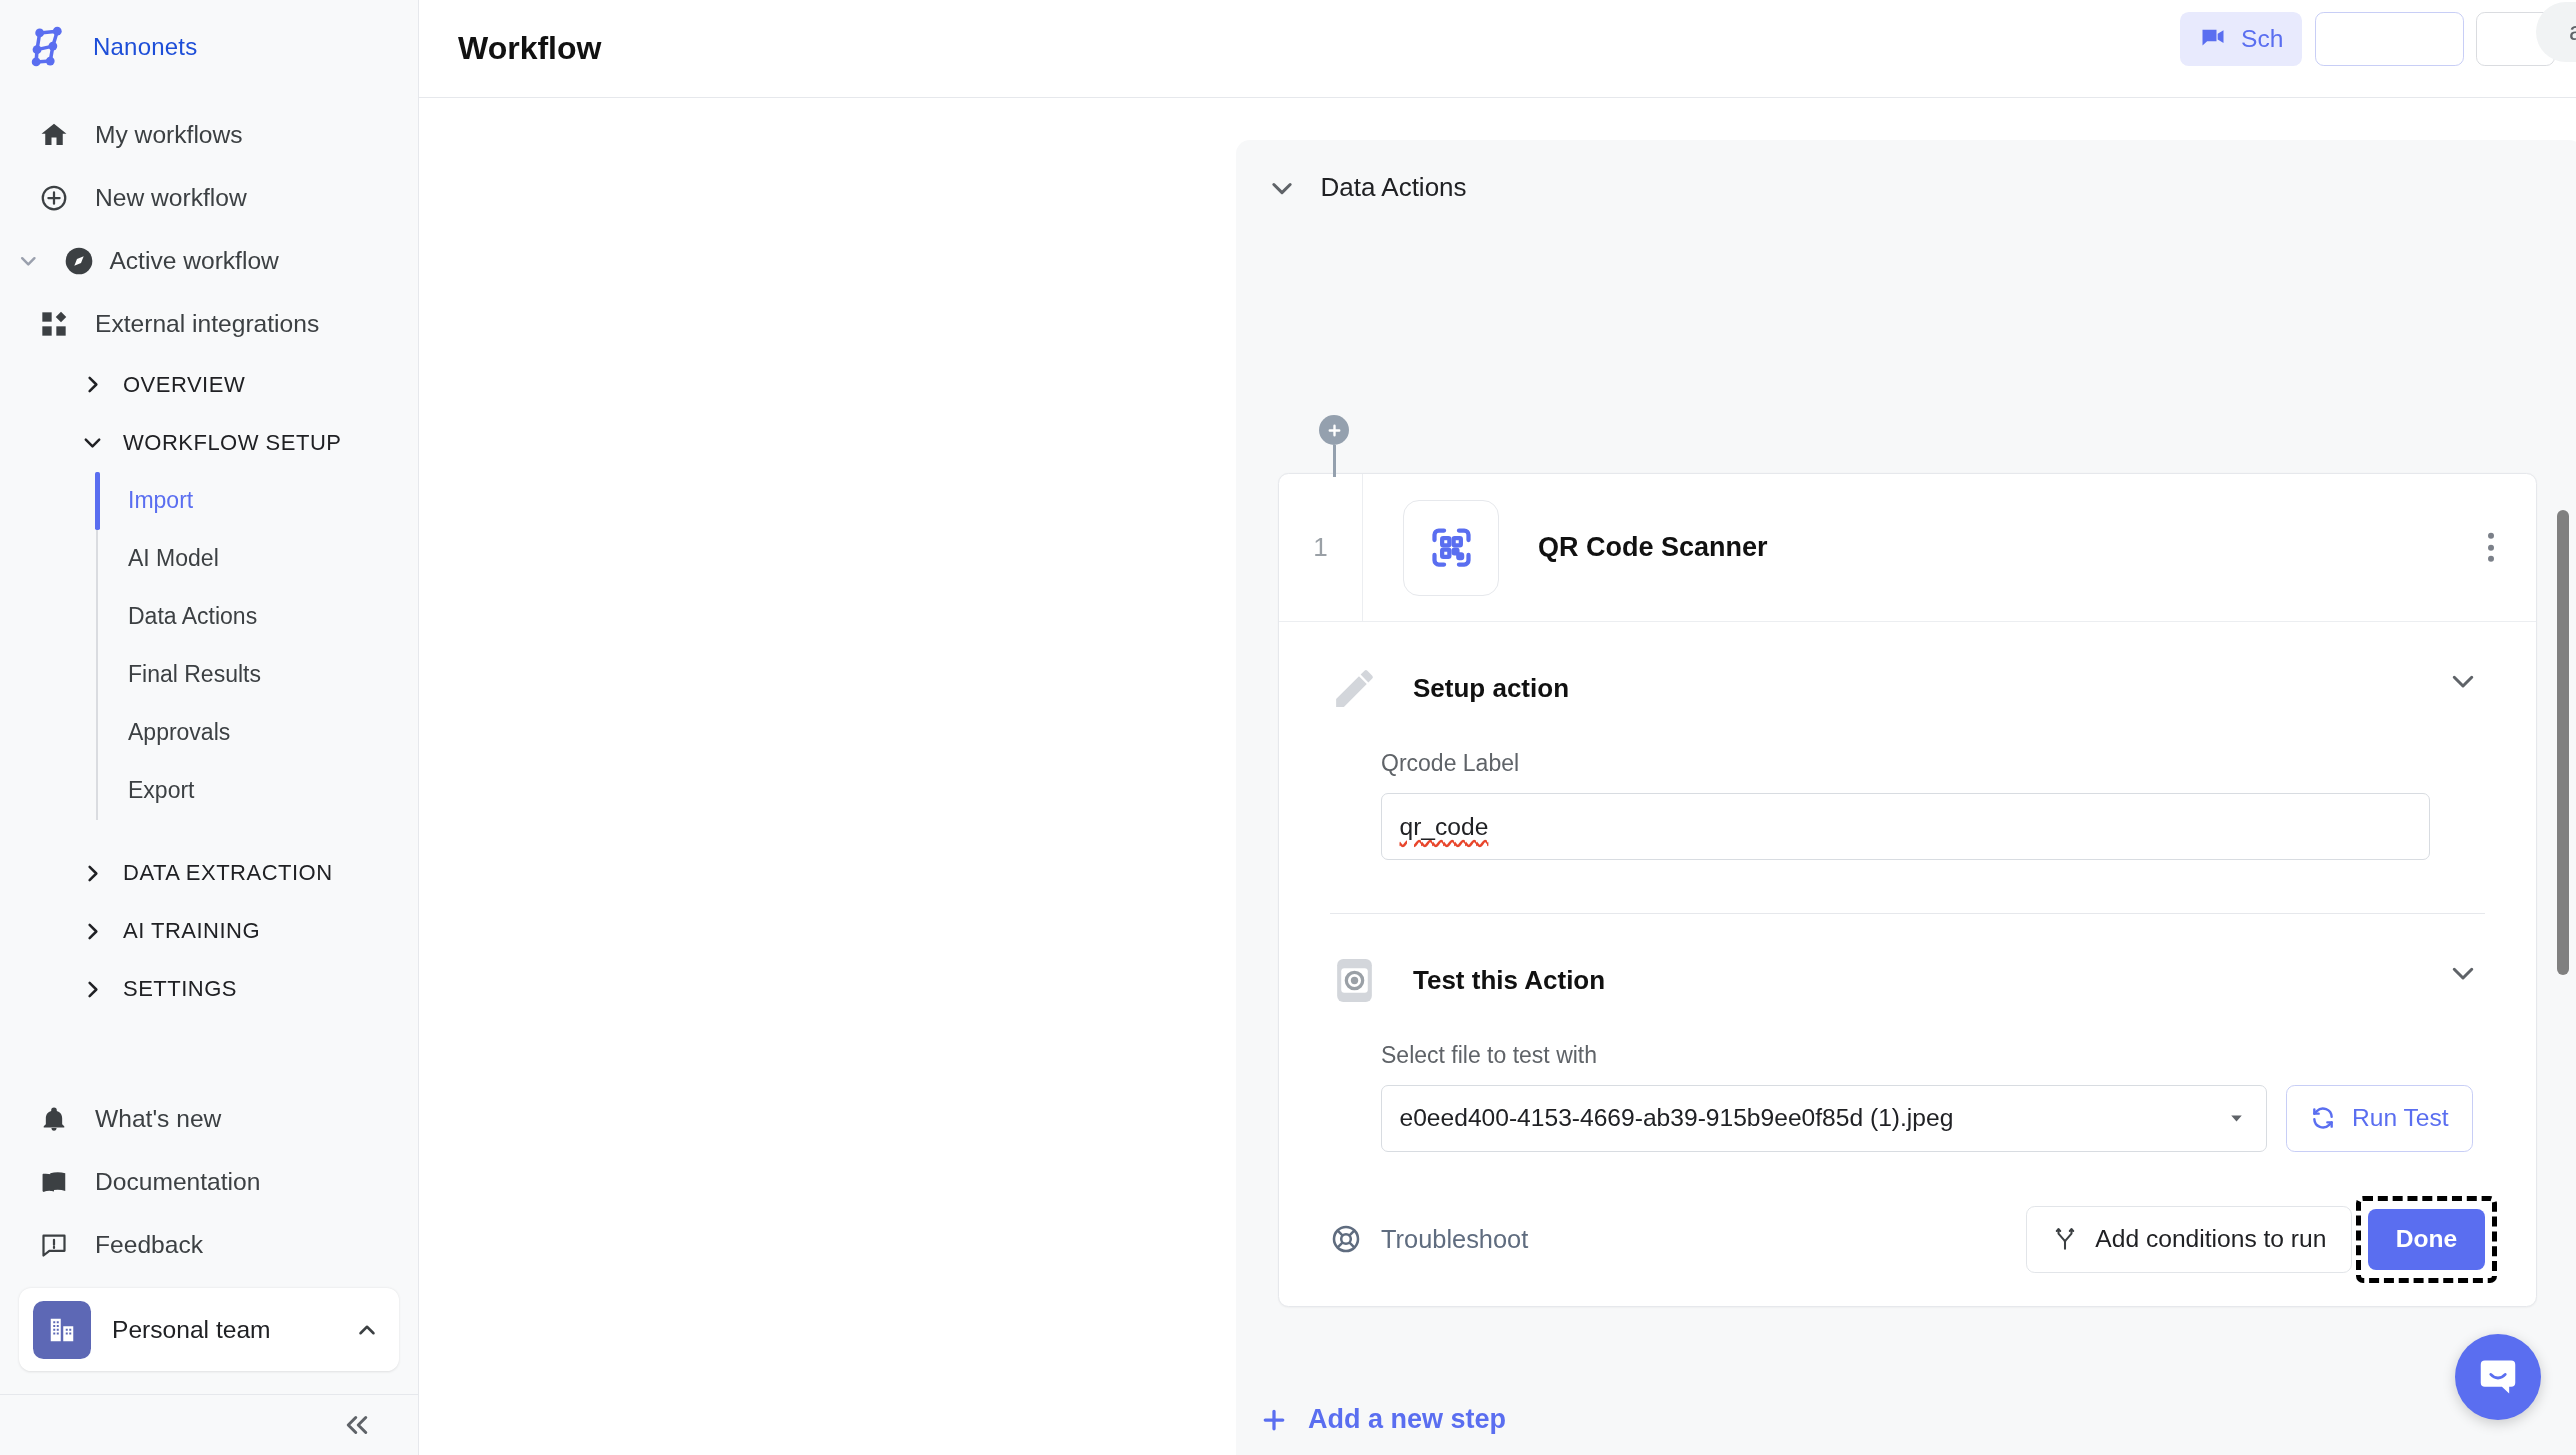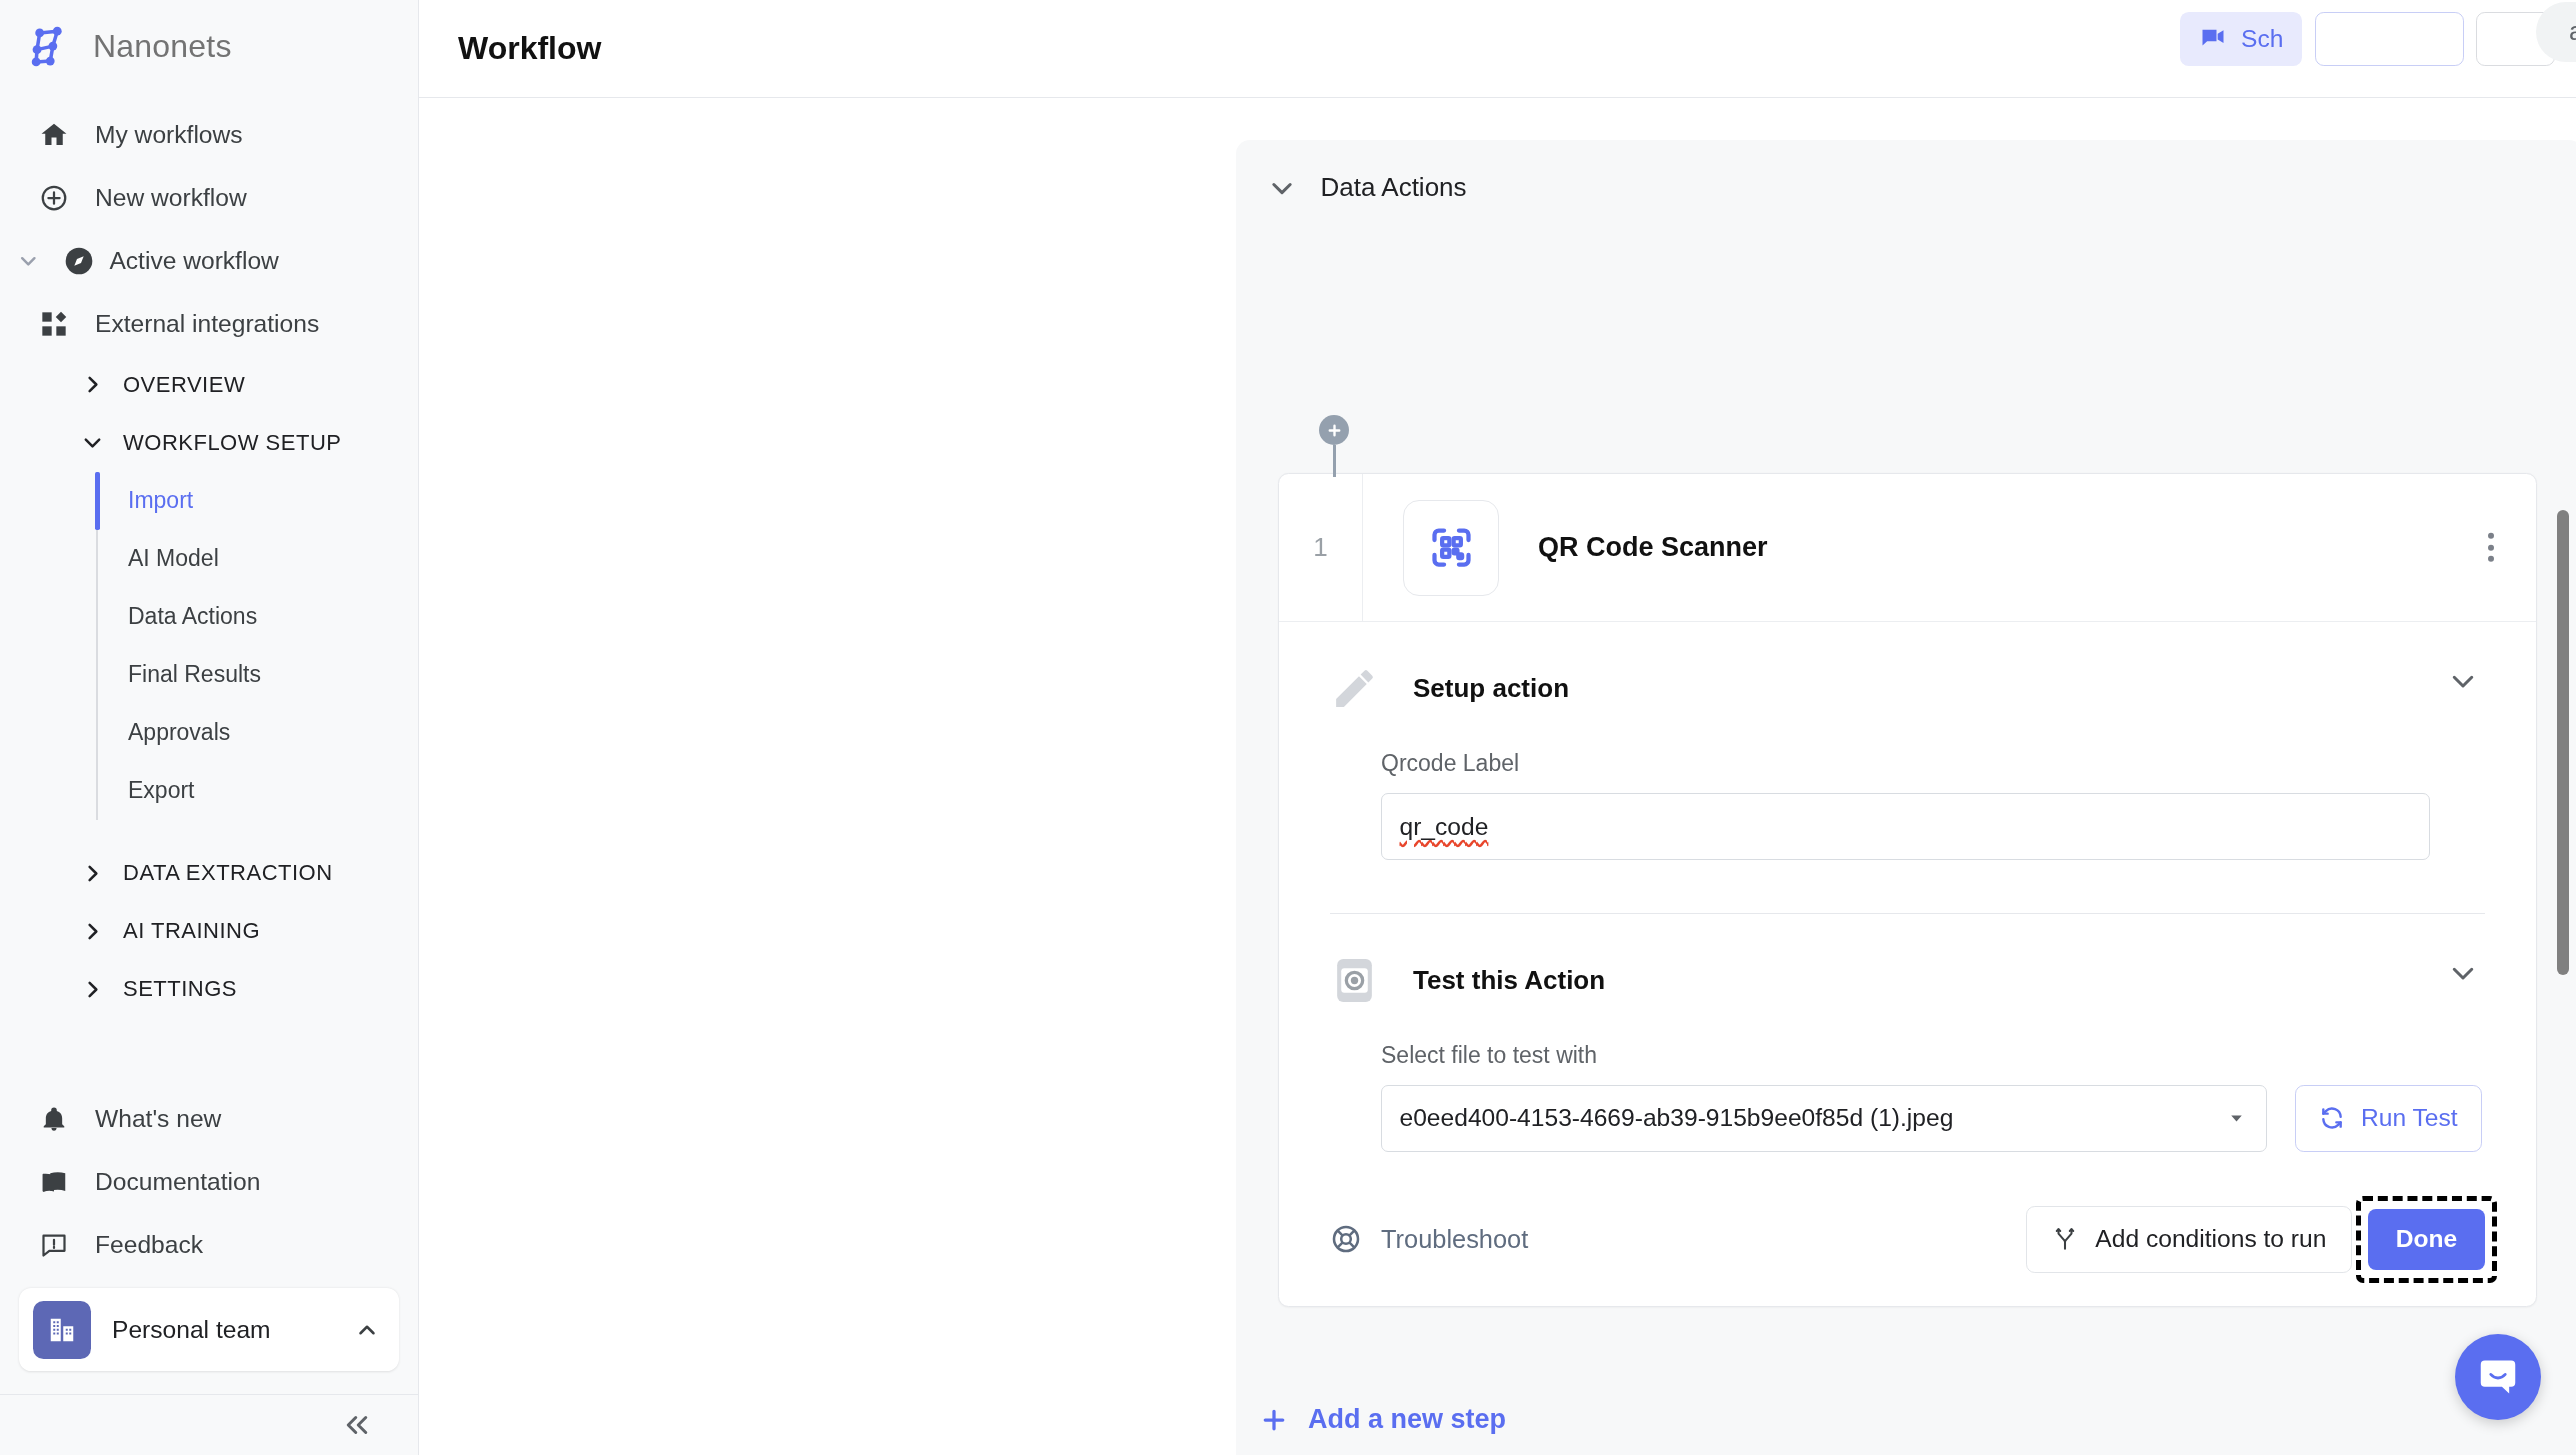--- a/index.html
+++ b/index.html
@@ -15,21 +15,21 @@
   .sidebar {
     width: 419px; height: 1455px;
     background: #f8f9fa;
     border-right: 0.9px solid #e6e8ec;
     position: relative;
     flex: 0 0 419px;
     display: flex; flex-direction: column;
   }
   .brand { display: flex; align-items: center; gap: 19px; padding: 24.6px 0 21px 30px; }
   .brand-logo { width: 44px; height: 44px; flex: 0 0 44px; }
-  .brand-name { font-size: 32px; color: #737373; font-weight: 400; letter-spacing: 0.2px; }
+  .brand-name { font-size: 24px; color: #1d4ed8; font-weight: 400; letter-spacing: 0.2px; }
 
   .nav-top { padding-top: 14px; }
   .nav-item {
     display: flex; align-items: center; gap: 23px;
     height: 63px; padding-left: 35px; cursor: pointer;
     color: #3c4043; font-size: 24.6px;
   }
   .nav-item .ic { width: 37px; height: 37px; flex: 0 0 37px; display: flex; align-items: center; justify-content: center; }
 
   .nav-item.has-caret { padding-left: 8.8px; gap: 12.3px; }
@@ -174,21 +174,21 @@
   .test-row { display: flex; align-items: center; gap: 19px; padding: 35px 51px 0 102px; }
   .select-box {
     width: 886px; height: 67px; border: 0.9px solid #d8dce1; border-radius: 7px;
     background: #fff; display: flex; align-items: center; padding: 0 17.5px;
     font-size: 24.6px; color: #202124; position: relative; cursor: pointer;
   }
   .select-caret { position: absolute; right: 19px; top: 50%; transform: translateY(-50%); color: #5f6368; }
   .run-btn {
     height: 67px; border: 0.9px solid #c8cef6; border-radius: 8.8px; background: #fff;
     color: #5a6ef0; font-size: 24.6px; display: flex; align-items: center; gap: 16px;
-    padding: 0 23px; cursor: pointer; white-space: nowrap; margin-left: 9px;
+    padding: 0 23px; cursor: pointer; white-space: nowrap;
   }
 
   .footer-row {
     display: flex; align-items: center; padding: 0 51px; height: 133px;
     margin-top: 21px; position: relative;
   }
   .trouble { display: flex; align-items: center; gap: 19px; color: #5f6c7f; font-size: 25.4px; cursor: pointer; }
   .footer-right { margin-left: auto; display: flex; align-items: center; gap: 0; }
   .cond-btn {
     height: 67px; border: 0.9px solid #e2e5e9; border-radius: 8.8px; background: #fff;

